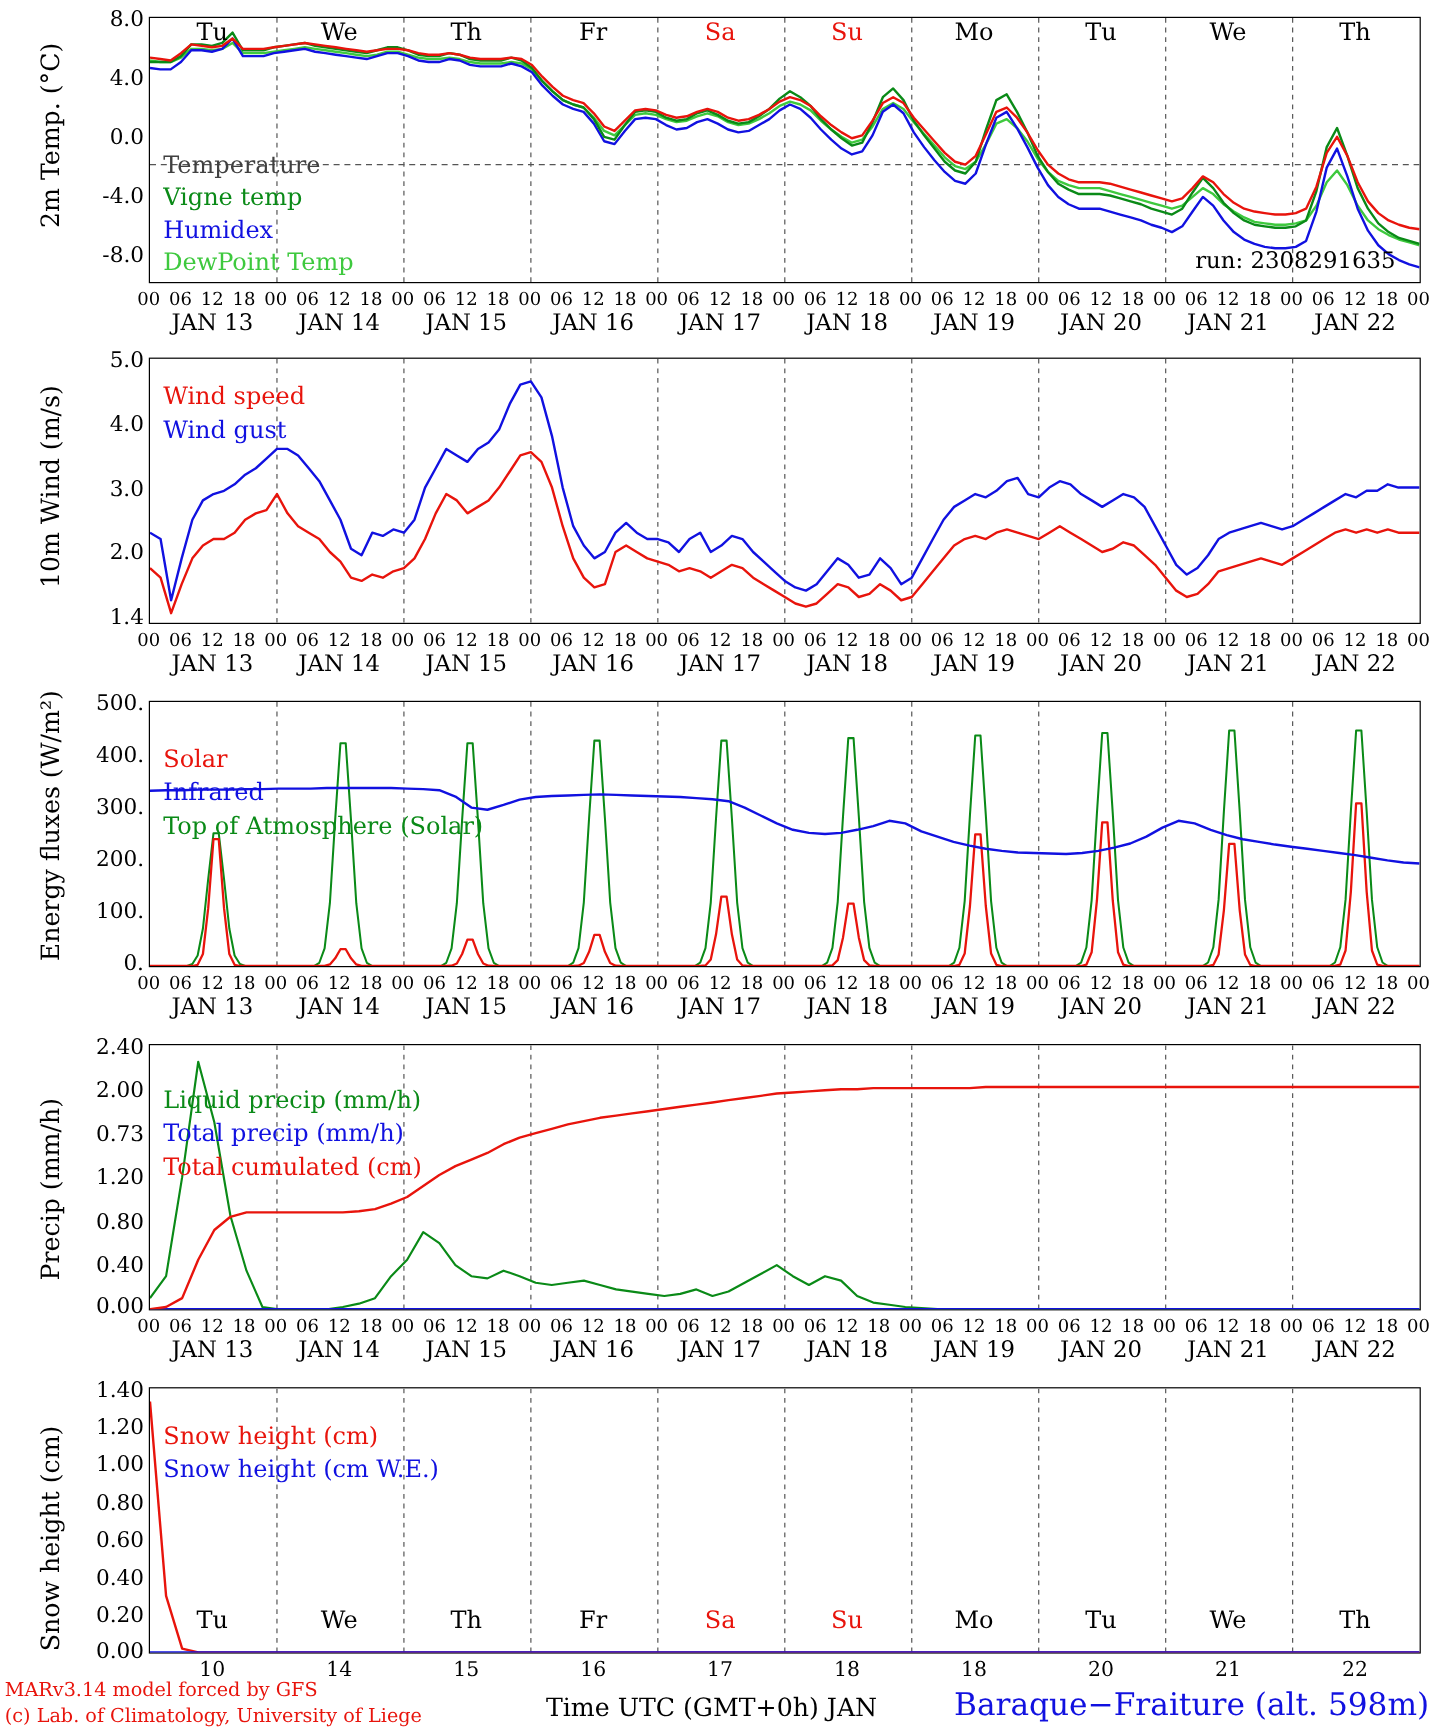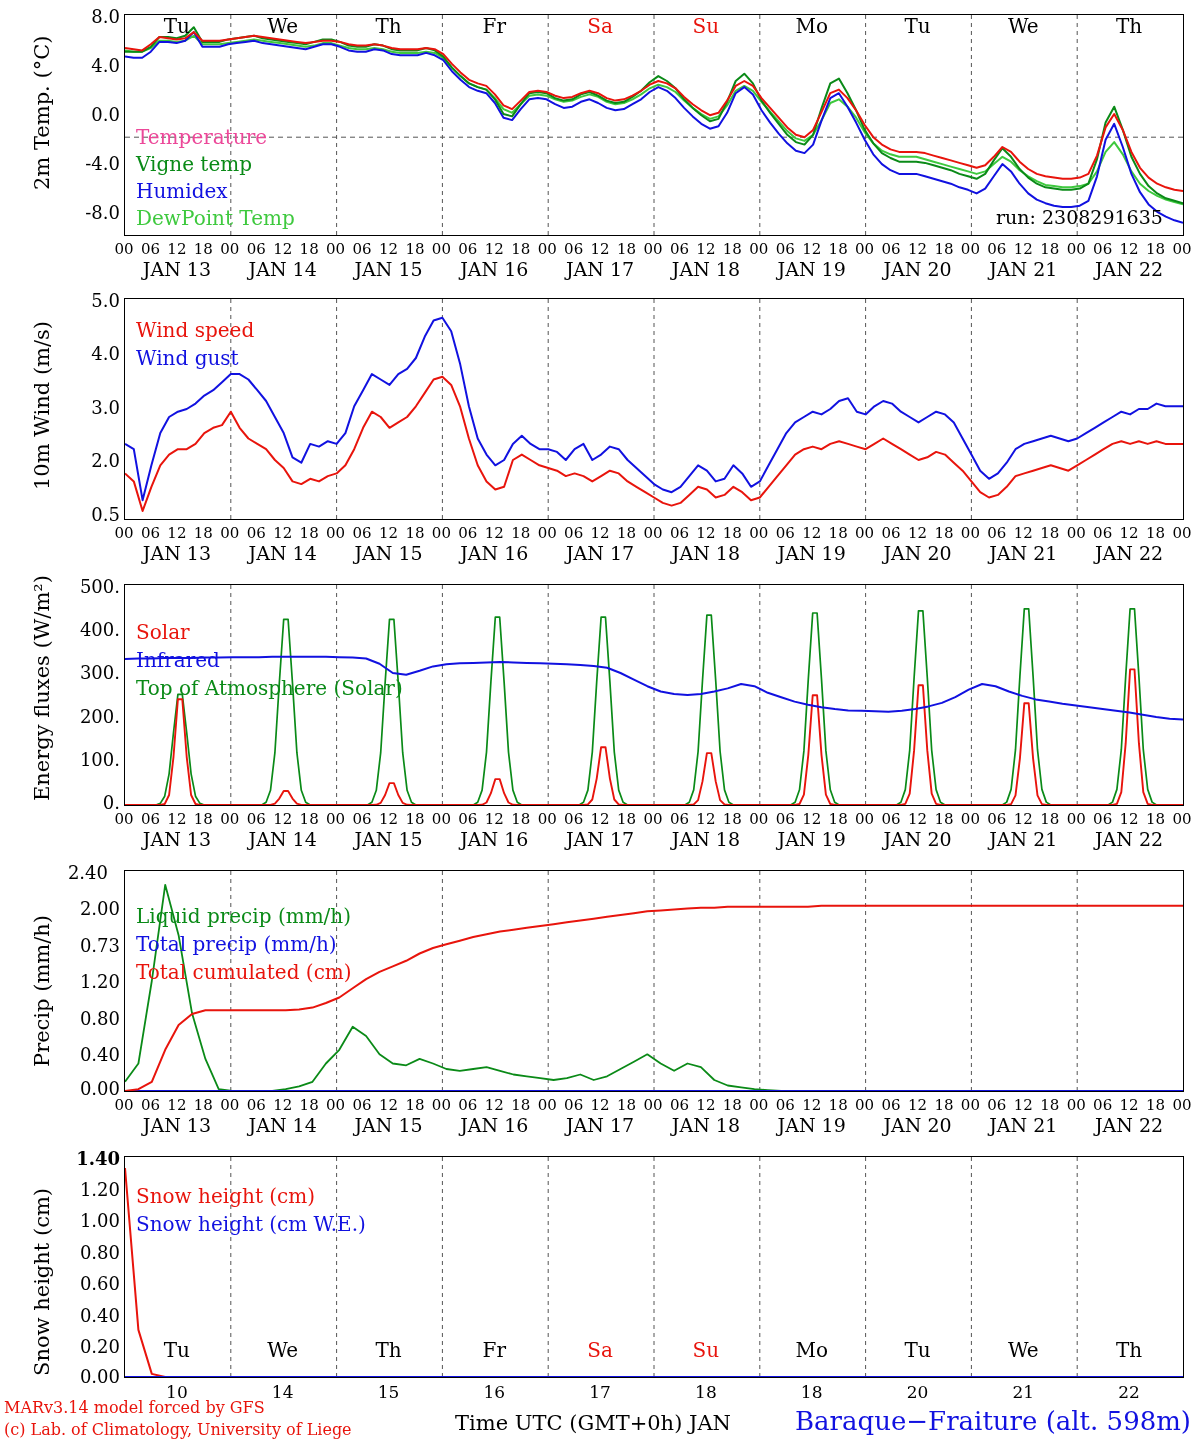--- a/index.html
+++ b/index.html
@@ -43,21 +43,21 @@
           <path d="M0.0,33.0 L8.6,34.2 L17.2,35.4 L25.8,29.3 L34.4,22.0 L43.0,23.2 L51.6,24.4 L60.2,23.2 L68.8,17.1 L77.4,25.7 L86.0,25.7 L94.6,25.7 L103.2,24.4 L111.8,23.2 L120.4,22.0 L129.0,20.8 L137.6,22.0 L146.2,23.2 L154.8,24.4 L163.4,25.7 L172.0,26.9 L180.6,28.1 L189.2,26.9 L197.8,25.7 L206.4,25.7 L215.0,26.9 L223.6,29.3 L232.2,30.6 L240.8,30.6 L249.4,29.3 L258.0,30.6 L266.7,33.0 L275.3,34.2 L283.9,34.2 L292.5,34.2 L301.1,33.0 L309.7,34.2 L318.3,39.1 L326.9,48.9 L335.5,57.4 L344.1,64.8 L352.7,68.4 L361.3,70.9 L369.9,79.4 L378.5,90.4 L387.1,94.1 L395.7,85.6 L404.3,77.0 L412.9,75.8 L421.5,77.0 L430.1,80.7 L438.7,83.1 L447.3,81.9 L455.9,78.2 L464.5,75.8 L473.1,78.2 L481.7,83.1 L490.3,85.6 L498.9,84.3 L507.5,80.7 L516.1,75.8 L524.7,69.7 L533.3,66.0 L541.9,68.4 L550.5,73.3 L559.1,81.9 L567.7,89.2 L576.3,95.3 L584.9,100.2 L593.5,97.8 L602.1,85.6 L610.7,70.9 L619.3,66.0 L627.9,70.9 L636.5,83.1 L645.1,92.9 L653.7,102.7 L662.3,112.4 L670.9,119.8 L679.5,122.2 L688.1,114.9 L696.7,96.6 L705.3,78.2 L713.9,74.6 L722.5,83.1 L731.1,95.3 L739.7,110.0 L748.3,122.2 L756.9,129.6 L765.5,134.4 L774.1,136.9 L782.7,136.9 L791.3,136.9 L800.0,138.1 L808.6,140.6 L817.2,143.0 L825.8,145.4 L834.4,147.9 L843.0,150.3 L851.6,152.8 L860.2,150.3 L868.8,141.8 L877.4,132.0 L886.0,136.9 L894.6,146.7 L903.2,154.0 L911.8,158.9 L920.4,161.3 L929.0,162.6 L937.6,163.8 L946.2,163.8 L954.8,162.6 L963.4,158.9 L972.0,140.6 L980.6,112.4 L989.2,99.0 L997.8,114.9 L1006.4,136.9 L1015.0,152.8 L1023.6,162.6 L1032.2,168.7 L1040.8,172.3 L1049.4,174.8 L1058.0,176.0 " fill="none" stroke="#e8140c" stroke-width="2" stroke-linejoin="round"></path>
         </g>
     </svg>
   </div>
   <div class="axisnum" style="left:58px;top:6px;width:62px;">8.0</div>
   <div class="axisnum" style="left:58px;top:55px;width:62px;">4.0</div>
   <div class="axisnum" style="left:58px;top:104px;width:62px;">0.0</div>
   <div class="axisnum" style="left:58px;top:153px;width:62px;">-4.0</div>
   <div class="axisnum" style="left:58px;top:202px;width:62px;">-8.0</div>
 
-  <div class="legend" style="left:136px;top:125px;color:#ec4899;">Temperature</div>
+  <div class="legend" style="left:136px;top:125px;color:#404040;">Temperature</div>
   <div class="legend" style="left:136px;top:152px;color:#0a8a17;">Vigne temp</div>
   <div class="legend" style="left:136px;top:179px;color:#1111e0;">Humidex</div>
   <div class="legend" style="left:136px;top:206px;color:#3ec93e;">DewPoint Temp</div>
   <div class="runlabel" style="left:996px;top:206px;">run: 2308291635</div>
 
   <div id="daynames-top">
       <div class="dayname" style="left: 136.9px; top: 14px; width: 80px; color: rgb(0, 0, 0);">Tu</div>
       <div class="dayname" style="left: 242.7px; top: 14px; width: 80px; color: rgb(0, 0, 0);">We</div>
       <div class="dayname" style="left: 348.5px; top: 14px; width: 80px; color: rgb(0, 0, 0);">Th</div>
       <div class="dayname" style="left: 454.3px; top: 14px; width: 80px; color: rgb(0, 0, 0);">Fr</div>
@@ -143,21 +143,21 @@
       <g id="wind-series">
           <path d="M0.0,174.4 L8.8,182.4 L17.6,212.0 L26.4,187.8 L35.3,166.3 L44.1,155.6 L52.9,150.2 L61.7,150.2 L70.5,144.9 L79.3,134.1 L88.2,128.8 L97.0,126.1 L105.8,112.7 L114.6,128.8 L123.4,139.5 L132.3,144.9 L141.1,150.2 L149.9,161.0 L158.7,169.0 L167.5,182.4 L176.3,185.1 L185.2,179.8 L194.0,182.4 L202.8,177.1 L211.6,174.4 L220.4,166.3 L229.2,150.2 L238.1,128.8 L246.9,112.7 L255.7,118.0 L264.5,128.8 L273.3,123.4 L282.1,118.0 L290.9,107.3 L299.8,93.9 L308.6,80.5 L317.4,77.8 L326.2,85.9 L335.0,107.3 L343.9,139.5 L352.7,166.3 L361.5,182.4 L370.3,190.5 L379.1,187.8 L387.9,161.0 L396.8,155.6 L405.6,161.0 L414.4,166.3 L423.2,169.0 L432.0,171.7 L440.8,177.1 L449.6,174.4 L458.5,177.1 L467.3,182.4 L476.1,177.1 L484.9,171.7 L493.7,174.4 L502.6,182.4 L511.4,187.8 L520.2,193.2 L529.0,198.5 L537.8,203.9 L546.6,206.6 L555.5,203.9 L564.3,195.9 L573.1,187.8 L581.9,190.5 L590.7,198.5 L599.5,195.9 L608.4,187.8 L617.2,193.2 L626.0,201.2 L634.8,198.5 L643.6,187.8 L652.4,177.1 L661.3,166.3 L670.1,155.6 L678.9,150.2 L687.7,147.6 L696.5,150.2 L705.3,144.9 L714.1,142.2 L723.0,144.9 L731.8,147.6 L740.6,150.2 L749.4,144.9 L758.2,139.5 L767.0,144.9 L775.9,150.2 L784.7,155.6 L793.5,161.0 L802.3,158.3 L811.1,152.9 L820.0,155.6 L828.8,163.7 L837.6,171.7 L846.4,182.4 L855.2,193.2 L864.0,198.5 L872.9,195.9 L881.7,187.8 L890.5,177.1 L899.3,174.4 L908.1,171.7 L916.9,169.0 L925.8,166.3 L934.6,169.0 L943.4,171.7 L952.2,166.3 L961.0,161.0 L969.8,155.6 L978.6,150.2 L987.5,144.9 L996.3,142.2 L1005.1,144.9 L1013.9,142.2 L1022.7,144.9 L1031.5,142.2 L1040.4,144.9 L1049.2,144.9 L1058.0,144.9 " fill="none" stroke="#e8140c" stroke-width="2" stroke-linejoin="round"></path>
           <path d="M0.0,144.9 L8.8,150.2 L17.6,201.2 L26.4,166.3 L35.3,134.1 L44.1,118.0 L52.9,112.7 L61.7,110.0 L70.5,104.6 L79.3,96.6 L88.2,91.2 L97.0,83.2 L105.8,75.1 L114.6,75.1 L123.4,80.5 L132.3,91.2 L141.1,102.0 L149.9,118.0 L158.7,134.1 L167.5,158.3 L176.3,163.7 L185.2,144.9 L194.0,147.6 L202.8,142.2 L211.6,144.9 L220.4,134.1 L229.2,107.3 L238.1,91.2 L246.9,75.1 L255.7,80.5 L264.5,85.9 L273.3,75.1 L282.1,69.8 L290.9,59.0 L299.8,37.6 L308.6,21.5 L317.4,18.8 L326.2,32.2 L335.0,64.4 L343.9,107.3 L352.7,139.5 L361.5,155.6 L370.3,166.3 L379.1,161.0 L387.9,144.9 L396.8,136.8 L405.6,144.9 L414.4,150.2 L423.2,150.2 L432.0,152.9 L440.8,161.0 L449.6,150.2 L458.5,144.9 L467.3,161.0 L476.1,155.6 L484.9,147.6 L493.7,150.2 L502.6,161.0 L511.4,169.0 L520.2,177.1 L529.0,185.1 L537.8,190.5 L546.6,193.2 L555.5,187.8 L564.3,177.1 L573.1,166.3 L581.9,171.7 L590.7,182.4 L599.5,179.8 L608.4,166.3 L617.2,174.4 L626.0,187.8 L634.8,182.4 L643.6,166.3 L652.4,150.2 L661.3,134.1 L670.1,123.4 L678.9,118.0 L687.7,112.7 L696.5,115.4 L705.3,110.0 L714.1,102.0 L723.0,99.3 L731.8,112.7 L740.6,115.4 L749.4,107.3 L758.2,102.0 L767.0,104.6 L775.9,112.7 L784.7,118.0 L793.5,123.4 L802.3,118.0 L811.1,112.7 L820.0,115.4 L828.8,123.4 L837.6,139.5 L846.4,155.6 L855.2,171.7 L864.0,179.8 L872.9,174.4 L881.7,163.7 L890.5,150.2 L899.3,144.9 L908.1,142.2 L916.9,139.5 L925.8,136.8 L934.6,139.5 L943.4,142.2 L952.2,139.5 L961.0,134.1 L969.8,128.8 L978.6,123.4 L987.5,118.0 L996.3,112.7 L1005.1,115.4 L1013.9,110.0 L1022.7,110.0 L1031.5,104.6 L1040.4,107.3 L1049.2,107.3 L1058.0,107.3 " fill="none" stroke="#1111e0" stroke-width="2" stroke-linejoin="round"></path>
         </g>
     </svg>
   </div>
   <div class="axisnum" style="left:58px;top:0px;width:62px;">5.0</div>
   <div class="axisnum" style="left:58px;top:53px;width:62px;">4.0</div>
   <div class="axisnum" style="left:58px;top:107px;width:62px;">3.0</div>
   <div class="axisnum" style="left:58px;top:160px;width:62px;">2.0</div>
-  <div class="axisnum" style="left:58px;top:214px;width:62px;">0.5</div>
+  <div class="axisnum" style="left:58px;top:214px;width:62px;">1.4</div>
 
   <div class="legend" style="left:136px;top:28px;color:#e8140c;">Wind speed</div>
   <div class="legend" style="left:136px;top:56px;color:#1111e0;">Wind gust</div>
 
   <div id="hours-2" class="hourrow" style="left:124px;top:234px;width:1060px;">
       <span class="ticklabel" style="left: -13px; top: 0px; width: 26px;">00</span>
       <span class="ticklabel" style="left: 13.45px; top: 0px; width: 26px;">06</span>
       <span class="ticklabel" style="left: 39.9px; top: 0px; width: 26px;">12</span>
       <span class="ticklabel" style="left: 66.35px; top: 0px; width: 26px;">18</span>
       <span class="ticklabel" style="left: 92.8px; top: 0px; width: 26px;">00</span>
@@ -317,21 +317,21 @@
         <line x1="846.4" y1="0" x2="846.4" y2="220" stroke="#555" stroke-width="1" stroke-dasharray="4,4"></line>
         <line x1="952.2" y1="0" x2="952.2" y2="220" stroke="#555" stroke-width="1" stroke-dasharray="4,4"></line>
       </g>
       <g id="precip-series">
           <path d="M0.0,210.8 L13.4,192.5 L26.8,110.0 L40.2,13.8 L53.6,64.2 L67.0,142.1 L80.4,187.9 L93.7,218.2 L107.1,220.0 L120.5,220.0 L133.9,220.0 L147.3,220.0 L160.7,218.2 L174.1,215.4 L187.5,210.8 L200.9,192.5 L214.3,178.8 L227.7,155.8 L241.1,165.0 L254.5,183.3 L267.8,192.5 L281.2,194.3 L294.6,187.9 L308.0,192.5 L321.4,198.0 L334.8,199.8 L348.2,198.0 L361.6,196.2 L375.0,199.8 L388.4,203.5 L401.8,205.3 L415.2,207.2 L428.6,209.0 L441.9,207.2 L455.3,203.5 L468.7,209.0 L482.1,205.3 L495.5,198.0 L508.9,190.7 L522.3,183.3 L535.7,192.5 L549.1,199.8 L562.5,192.5 L575.9,196.2 L589.3,209.0 L602.7,214.5 L616.1,216.3 L629.4,218.2 L642.8,219.1 L656.2,220.0 L669.6,220.0 L683.0,220.0 L696.4,220.0 L709.8,220.0 L723.2,220.0 L736.6,220.0 L750.0,220.0 L763.4,220.0 L776.8,220.0 L790.2,220.0 L803.5,220.0 L816.9,220.0 L830.3,220.0 L843.7,220.0 L857.1,220.0 L870.5,220.0 L883.9,220.0 L897.3,220.0 L910.7,220.0 L924.1,220.0 L937.5,220.0 L950.9,220.0 L964.3,220.0 L977.6,220.0 L991.0,220.0 L1004.4,220.0 L1017.8,220.0 L1031.2,220.0 L1044.6,220.0 L1058.0,220.0 " fill="none" stroke="#0a8a17" stroke-width="1.8" stroke-linejoin="round"></path>
           <path d="M0.0,220.0 L13.4,220.0 L26.8,220.0 L40.2,220.0 L53.6,220.0 L67.0,220.0 L80.4,220.0 L93.7,220.0 L107.1,220.0 L120.5,220.0 L133.9,220.0 L147.3,220.0 L160.7,220.0 L174.1,220.0 L187.5,220.0 L200.9,220.0 L214.3,220.0 L227.7,220.0 L241.1,220.0 L254.5,220.0 L267.8,220.0 L281.2,220.0 L294.6,220.0 L308.0,220.0 L321.4,220.0 L334.8,220.0 L348.2,220.0 L361.6,220.0 L375.0,220.0 L388.4,220.0 L401.8,220.0 L415.2,220.0 L428.6,220.0 L441.9,220.0 L455.3,220.0 L468.7,220.0 L482.1,220.0 L495.5,220.0 L508.9,220.0 L522.3,220.0 L535.7,220.0 L549.1,220.0 L562.5,220.0 L575.9,220.0 L589.3,220.0 L602.7,220.0 L616.1,220.0 L629.4,220.0 L642.8,220.0 L656.2,220.0 L669.6,220.0 L683.0,220.0 L696.4,220.0 L709.8,220.0 L723.2,220.0 L736.6,220.0 L750.0,220.0 L763.4,220.0 L776.8,220.0 L790.2,220.0 L803.5,220.0 L816.9,220.0 L830.3,220.0 L843.7,220.0 L857.1,220.0 L870.5,220.0 L883.9,220.0 L897.3,220.0 L910.7,220.0 L924.1,220.0 L937.5,220.0 L950.9,220.0 L964.3,220.0 L977.6,220.0 L991.0,220.0 L1004.4,220.0 L1017.8,220.0 L1031.2,220.0 L1044.6,220.0 L1058.0,220.0 " fill="none" stroke="#1111e0" stroke-width="1.8" stroke-linejoin="round"></path>
           <path d="M0.0,220.0 L13.4,218.2 L26.8,210.8 L40.2,178.8 L53.6,154.0 L67.0,143.0 L80.4,139.3 L93.7,139.3 L107.1,139.3 L120.5,139.3 L133.9,139.3 L147.3,139.3 L160.7,139.3 L174.1,138.4 L187.5,136.6 L200.9,132.0 L214.3,126.5 L227.7,117.3 L241.1,108.2 L254.5,100.8 L267.8,95.3 L281.2,89.8 L294.6,82.5 L308.0,77.0 L321.4,73.3 L334.8,69.7 L348.2,66.0 L361.6,63.3 L375.0,60.5 L388.4,58.7 L401.8,56.8 L415.2,55.0 L428.6,53.2 L441.9,51.3 L455.3,49.5 L468.7,47.7 L482.1,45.8 L495.5,44.0 L508.9,42.2 L522.3,40.3 L535.7,39.4 L549.1,38.5 L562.5,37.6 L575.9,36.7 L589.3,36.7 L602.7,35.8 L616.1,35.8 L629.4,35.8 L642.8,35.8 L656.2,35.8 L669.6,35.8 L683.0,35.8 L696.4,34.8 L709.8,34.8 L723.2,34.8 L736.6,34.8 L750.0,34.8 L763.4,34.8 L776.8,34.8 L790.2,34.8 L803.5,34.8 L816.9,34.8 L830.3,34.8 L843.7,34.8 L857.1,34.8 L870.5,34.8 L883.9,34.8 L897.3,34.8 L910.7,34.8 L924.1,34.8 L937.5,34.8 L950.9,34.8 L964.3,34.8 L977.6,34.8 L991.0,34.8 L1004.4,34.8 L1017.8,34.8 L1031.2,34.8 L1044.6,34.8 L1058.0,34.8 " fill="none" stroke="#e8140c" stroke-width="2" stroke-linejoin="round"></path>
         </g>
     </svg>
   </div>
-  <div class="axisnum" style="left:32px;top:0px;width:76px;">2.40</div>
+  <div class="axisnum" style="left:44px;top:0px;width:76px;">2.40</div>
   <div class="axisnum" style="left:44px;top:36px;width:76px;">2.00</div>
   <div class="axisnum" style="left:44px;top:73px;width:76px;">0.73</div>
   <div class="axisnum" style="left:44px;top:109px;width:76px;">1.20</div>
   <div class="axisnum" style="left:44px;top:146px;width:76px;">0.80</div>
   <div class="axisnum" style="left:44px;top:182px;width:76px;">0.40</div>
   <div class="axisnum" style="left:44px;top:216px;width:76px;">0.00</div>
 
   <div class="legend" style="left:136px;top:42px;color:#0a8a17;">Liquid precip (mm/h)</div>
   <div class="legend" style="left:136px;top:70px;color:#1111e0;">Total precip (mm/h)</div>
   <div class="legend" style="left:136px;top:98px;color:#e8140c;">Total cumulated (cm)</div>
@@ -407,21 +407,21 @@
         <line x1="740.6" y1="0" x2="740.6" y2="220" stroke="#555" stroke-width="1" stroke-dasharray="4,4"></line>
         <line x1="846.4" y1="0" x2="846.4" y2="220" stroke="#555" stroke-width="1" stroke-dasharray="4,4"></line>
         <line x1="952.2" y1="0" x2="952.2" y2="220" stroke="#555" stroke-width="1" stroke-dasharray="4,4"></line>
       </g>
       <g id="snow-series">
           <path d="M0.0,11.0 L13.4,172.9 L26.8,216.9 L40.2,220.0 L53.6,220.0 L67.0,220.0 L80.4,220.0 L93.7,220.0 L107.1,220.0 L120.5,220.0 L133.9,220.0 L147.3,220.0 L160.7,220.0 L174.1,220.0 L187.5,220.0 L200.9,220.0 L214.3,220.0 L227.7,220.0 L241.1,220.0 L254.5,220.0 L267.8,220.0 L281.2,220.0 L294.6,220.0 L308.0,220.0 L321.4,220.0 L334.8,220.0 L348.2,220.0 L361.6,220.0 L375.0,220.0 L388.4,220.0 L401.8,220.0 L415.2,220.0 L428.6,220.0 L441.9,220.0 L455.3,220.0 L468.7,220.0 L482.1,220.0 L495.5,220.0 L508.9,220.0 L522.3,220.0 L535.7,220.0 L549.1,220.0 L562.5,220.0 L575.9,220.0 L589.3,220.0 L602.7,220.0 L616.1,220.0 L629.4,220.0 L642.8,220.0 L656.2,220.0 L669.6,220.0 L683.0,220.0 L696.4,220.0 L709.8,220.0 L723.2,220.0 L736.6,220.0 L750.0,220.0 L763.4,220.0 L776.8,220.0 L790.2,220.0 L803.5,220.0 L816.9,220.0 L830.3,220.0 L843.7,220.0 L857.1,220.0 L870.5,220.0 L883.9,220.0 L897.3,220.0 L910.7,220.0 L924.1,220.0 L937.5,220.0 L950.9,220.0 L964.3,220.0 L977.6,220.0 L991.0,220.0 L1004.4,220.0 L1017.8,220.0 L1031.2,220.0 L1044.6,220.0 L1058.0,220.0 " fill="none" stroke="#e8140c" stroke-width="2" stroke-linejoin="round"></path>
           <path d="M0.0,220.0 L13.4,220.0 L26.8,220.0 L40.2,220.0 L53.6,220.0 L67.0,220.0 L80.4,220.0 L93.7,220.0 L107.1,220.0 L120.5,220.0 L133.9,220.0 L147.3,220.0 L160.7,220.0 L174.1,220.0 L187.5,220.0 L200.9,220.0 L214.3,220.0 L227.7,220.0 L241.1,220.0 L254.5,220.0 L267.8,220.0 L281.2,220.0 L294.6,220.0 L308.0,220.0 L321.4,220.0 L334.8,220.0 L348.2,220.0 L361.6,220.0 L375.0,220.0 L388.4,220.0 L401.8,220.0 L415.2,220.0 L428.6,220.0 L441.9,220.0 L455.3,220.0 L468.7,220.0 L482.1,220.0 L495.5,220.0 L508.9,220.0 L522.3,220.0 L535.7,220.0 L549.1,220.0 L562.5,220.0 L575.9,220.0 L589.3,220.0 L602.7,220.0 L616.1,220.0 L629.4,220.0 L642.8,220.0 L656.2,220.0 L669.6,220.0 L683.0,220.0 L696.4,220.0 L709.8,220.0 L723.2,220.0 L736.6,220.0 L750.0,220.0 L763.4,220.0 L776.8,220.0 L790.2,220.0 L803.5,220.0 L816.9,220.0 L830.3,220.0 L843.7,220.0 L857.1,220.0 L870.5,220.0 L883.9,220.0 L897.3,220.0 L910.7,220.0 L924.1,220.0 L937.5,220.0 L950.9,220.0 L964.3,220.0 L977.6,220.0 L991.0,220.0 L1004.4,220.0 L1017.8,220.0 L1031.2,220.0 L1044.6,220.0 L1058.0,220.0 " fill="none" stroke="#1111e0" stroke-width="1.8" stroke-linejoin="round"></path>
         </g>
     </svg>
   </div>
-  <div class="axisnum" style="left:44px;top:0px;width:76px;font-weight:bold;">1.40</div>
+  <div class="axisnum" style="left:44px;top:0px;width:76px;">1.40</div>
   <div class="axisnum" style="left:44px;top:31px;width:76px;">1.20</div>
   <div class="axisnum" style="left:44px;top:62px;width:76px;">1.00</div>
   <div class="axisnum" style="left:44px;top:94px;width:76px;">0.80</div>
   <div class="axisnum" style="left:44px;top:125px;width:76px;">0.60</div>
   <div class="axisnum" style="left:44px;top:157px;width:76px;">0.40</div>
   <div class="axisnum" style="left:44px;top:188px;width:76px;">0.20</div>
   <div class="axisnum" style="left:44px;top:218px;width:76px;">0.00</div>
 
   <div class="legend" style="left:136px;top:36px;color:#e8140c;">Snow height (cm)</div>
   <div class="legend" style="left:136px;top:64px;color:#1111e0;">Snow height (cm W.E.)</div>

